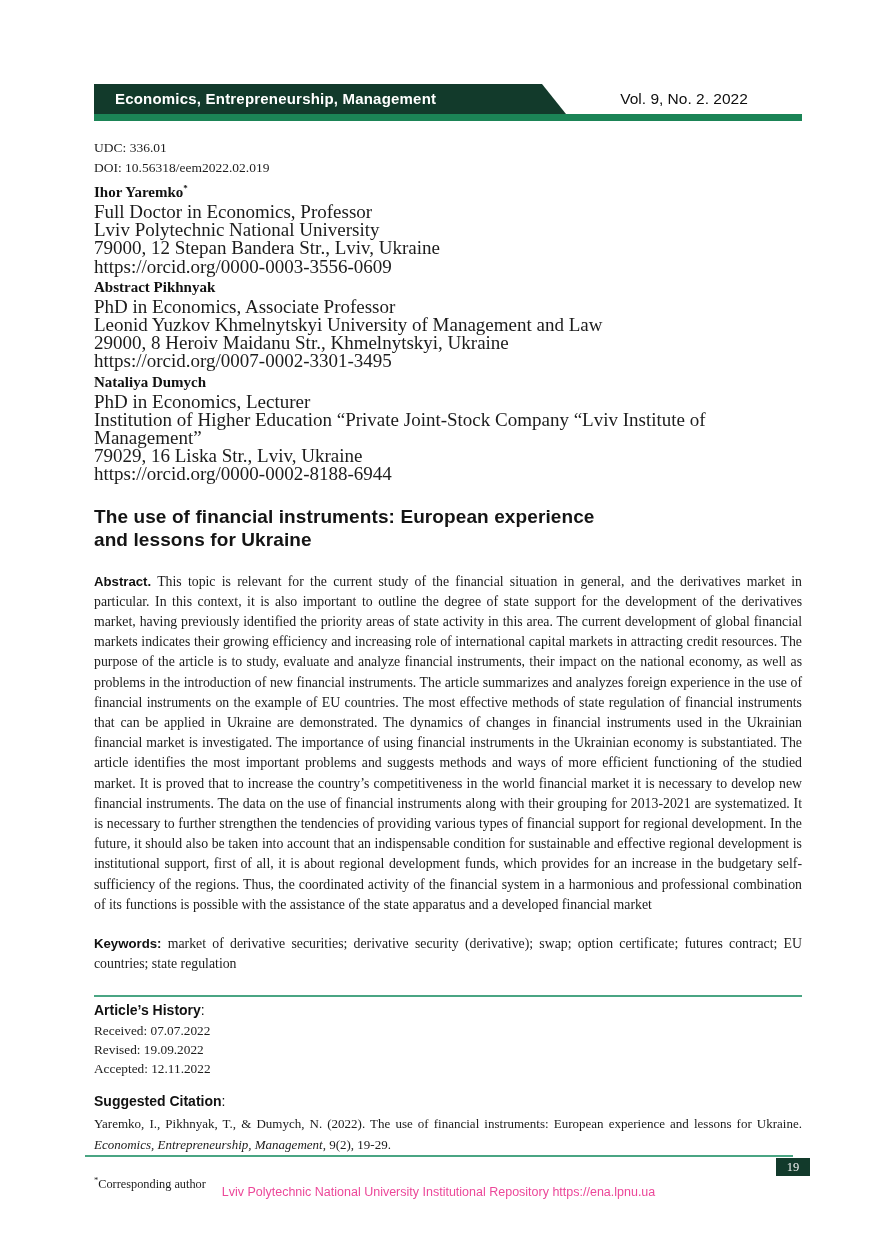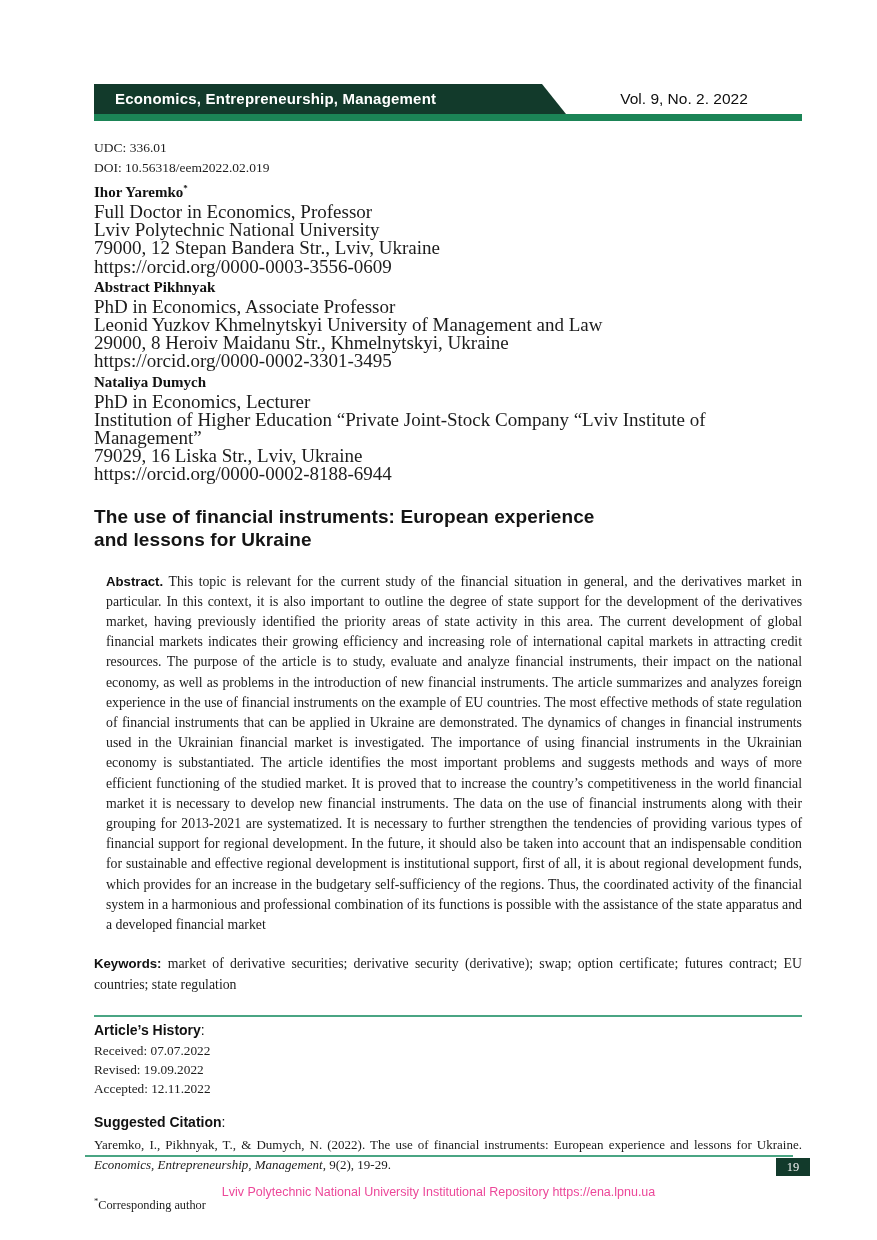--- a/index.html
+++ b/index.html
@@ -49,21 +49,21 @@
     font-family:"Liberation Sans", sans-serif;
     font-weight:700; font-size:19px; line-height:23.5px;
     color:#141414; letter-spacing:0.1px;
   }
 
   
   .abstract, .keywords {
     font-size:13.8px; line-height:20.2px;
     text-align:justify; color:#1b1b1b;
   }
-  .abstract { margin:20px 0 0 12px; }
+  .abstract { margin:20px 0 0 0; }
   .keywords { margin:19px 0 0 0; }
   .slabel {
     font-family:"Liberation Sans", sans-serif;
     font-weight:700; font-size:13.2px; color:#111;
   }
 
   
   .rule { margin-top:20px; height:2px; background:#4aa583; }
 
   
@@ -126,21 +126,21 @@
       <div class="line">Lviv Polytechnic National University</div>
       <div class="line">79000, 12 Stepan Bandera Str., Lviv, Ukraine</div>
       <div class="line">https://orcid.org/0000-0003-3556-0609</div>
     </div>
 
     <div class="author">
       <div class="name">Abstract Pikhnyak</div>
       <div class="line">PhD in Economics, Associate Professor</div>
       <div class="line">Leonid Yuzkov Khmelnytskyi University of Management and Law</div>
       <div class="line">29000, 8 Heroiv Maidanu Str., Khmelnytskyi, Ukraine</div>
-      <div class="line">https://orcid.org/0000-0002-3301-3495</div>
+      <div class="line">https://orcid.org/0007-0002-3301-3495</div>
     </div>
 
     <div class="author">
       <div class="name">Nataliya Dumych</div>
       <div class="line">PhD in Economics, Lecturer</div>
       <div class="line">Institution of Higher Education “Private Joint-Stock Company “Lviv Institute of Management”</div>
       <div class="line">79029, 16 Liska Str., Lviv, Ukraine</div>
       <div class="line">https://orcid.org/0000-0002-8188-6944</div>
     </div>
 

